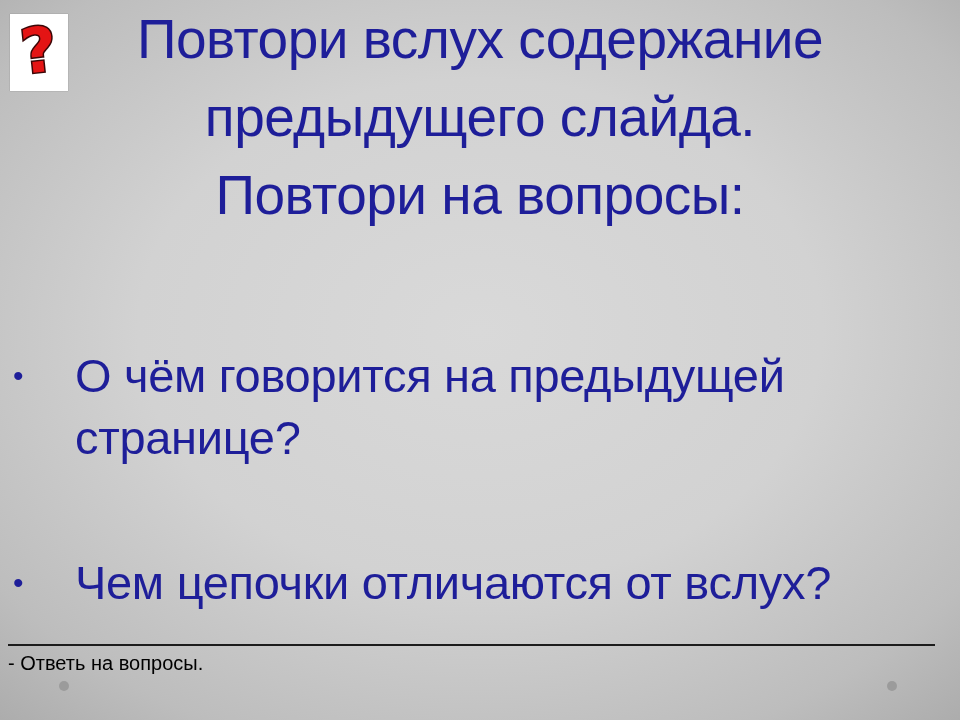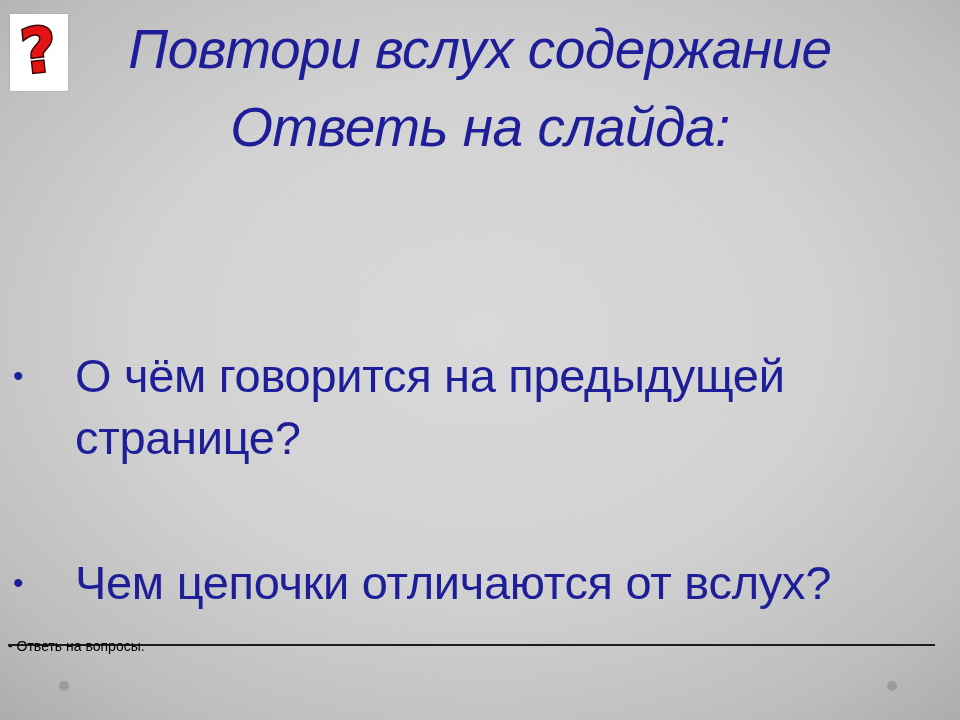--- a/index.html
+++ b/index.html
@@ -29,28 +29,27 @@
     line-height: 1;
     color: #e41414;
     -webkit-text-stroke: 3px #3a0606;
     paint-order: stroke fill;
     transform: rotate(-6deg) translateY(-2px);
   }
 
   
   .title {
     position: absolute;
-    left: 0; right: 0; top: 10px;
+    left: 0; right: 0; top: 0;
     text-align: center;
     color: #1e1e99;
     font-size: 55px;
     line-height: 78px;
     letter-spacing: -0.5px;
     white-space: nowrap;
-    font-style: italic;
   }
 
   
   .bullets {
     position: absolute;
     left: 0; top: 345px;
     width: 945px;
     color: #1e1e99;
     font-size: 47px;
     line-height: 62px;
@@ -69,23 +68,23 @@
 
   
   .footer-line {
     position: absolute;
     left: 8px; top: 644px;
     width: 927px; height: 0;
     border-top: 2px solid #1c1c1c;
   }
   .footer-text {
     position: absolute;
-    left: 8px; top: 634px;
+    left: 8px; top: 651px;
     color: #000000;
-    font-size: 14px;
+    font-size: 20px;
     line-height: 24px;
   }
   .dot {
     position: absolute;
     width: 10px; height: 10px;
     border-radius: 50%;
     background: #9b9b9b;
   }
   .dot-left  { left: 59px;  top: 681px; }
   .dot-right { left: 887px; top: 681px; }
@@ -94,21 +93,22 @@
 <body>
 
 <div class="slide">
 
   <div class="qicon">
     <span class="qglyph">?</span>
   </div>
 
   <div class="title">
     <div class="title-line">Повтори вслух содержание</div>
-    <div class="title-line">Ответь на слайда:</div>
+    <div class="title-line">предыдущего слайда.</div>
+    <div class="title-line">Повтори на вопросы:</div>
   </div>
 
   <div class="bullets">
     <div class="bullet">
       <span class="marker">•</span>
       <span class="btext">О чём говорится на предыдущей странице?</span>
     </div>
     <div class="bullet">
       <span class="marker">•</span>
       <span class="btext">Чем цепочки отличаются от вслух?</span>

